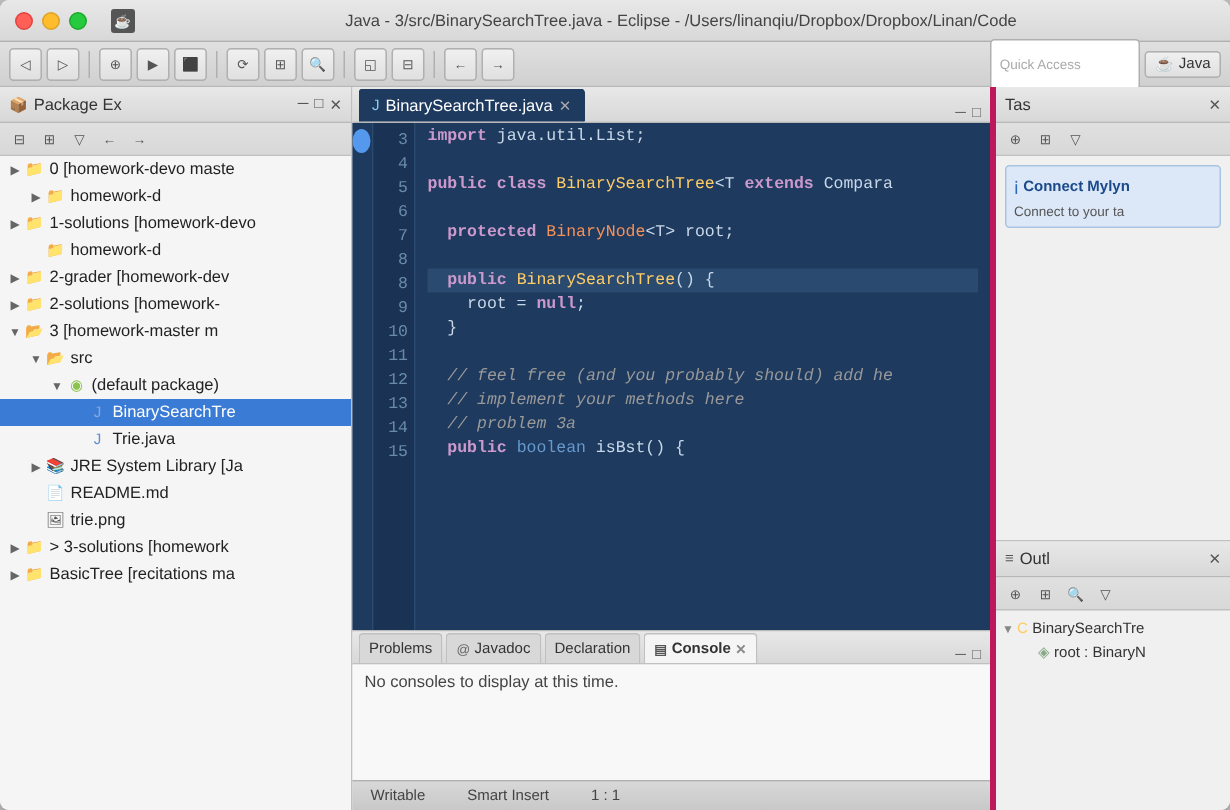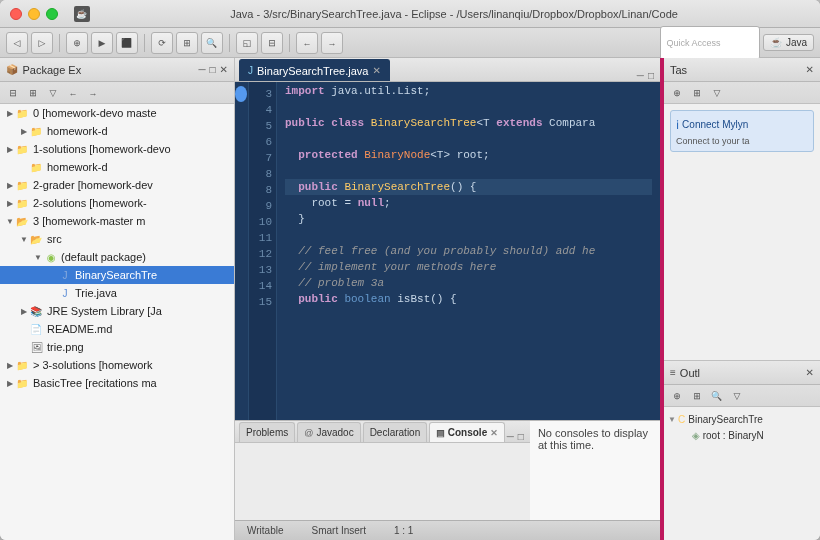--- a/index.html
+++ b/index.html
@@ -319,21 +319,21 @@
     .comment { color: #999; font-style: italic; }
     .ident { color: #c8d8e8; }
     .cls { color: #ffcc66; }
     .highlight-line { background: #2a4a6f; }
 
     
     .bottom-panel {
       height: 100px;
       border-top: 1px solid #b8b8b8;
       display: flex;
-      flex-direction: row;
+      flex-direction: column;
     }
 
     .bottom-tab-bar {
       height: 22px;
       background: linear-gradient(to bottom, #e8e8e8, #d8d8d8);
       border-bottom: 1px solid #c0c0c0;
       display: flex;
       align-items: flex-end;
       padding-left: 4px;
       gap: 2px;
@@ -681,21 +681,21 @@
         </div>
         <div class="panel-toolbar">
           <button class="small-btn">⊕</button>
           <button class="small-btn">⊞</button>
           <button class="small-btn">▽</button>
         </div>
         <div style="padding:6px;">
           <div style="background:#dce8f8;border:1px solid #a8c4e0;border-radius:3px;padding:5px;font-size:10px;">
             <div style="display:flex;align-items:center;gap:3px;margin-bottom:3px;">
               <span style="color:#2a6aba;font-size:12px;">ℹ</span>
-              <span style="font-weight:normal;color:#1a4a8a;font-size:10px;">Connect Mylyn</span>
+              <span style="font-weight:bold;color:#1a4a8a;font-size:10px;">Connect Mylyn</span>
             </div>
             <div style="color:#555;font-size:9px;">Connect to your ta</div>
           </div>
         </div>
       </div>
 
       <div class="right-bottom">
         <div class="panel-header">
           <span style="font-size:10px;color:#555;">≡</span>
           <span class="panel-title">Outl</span>

